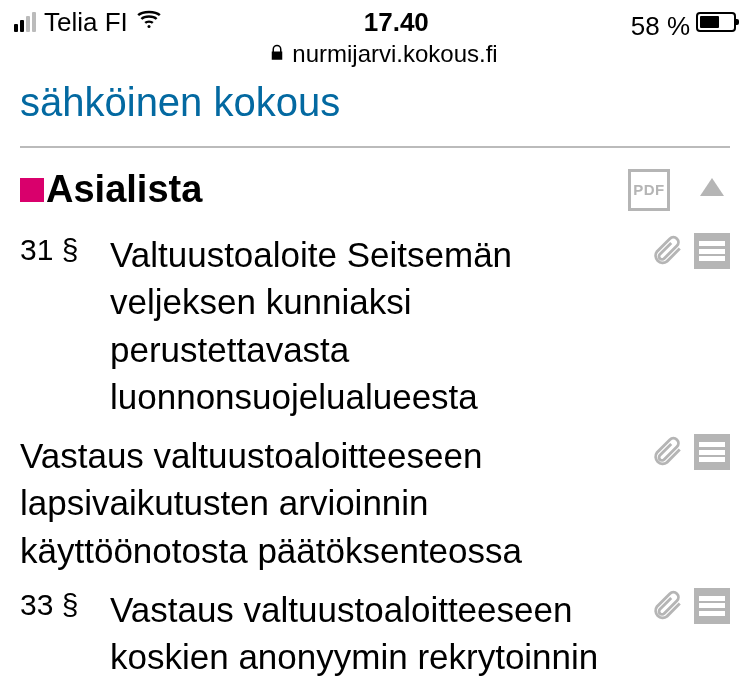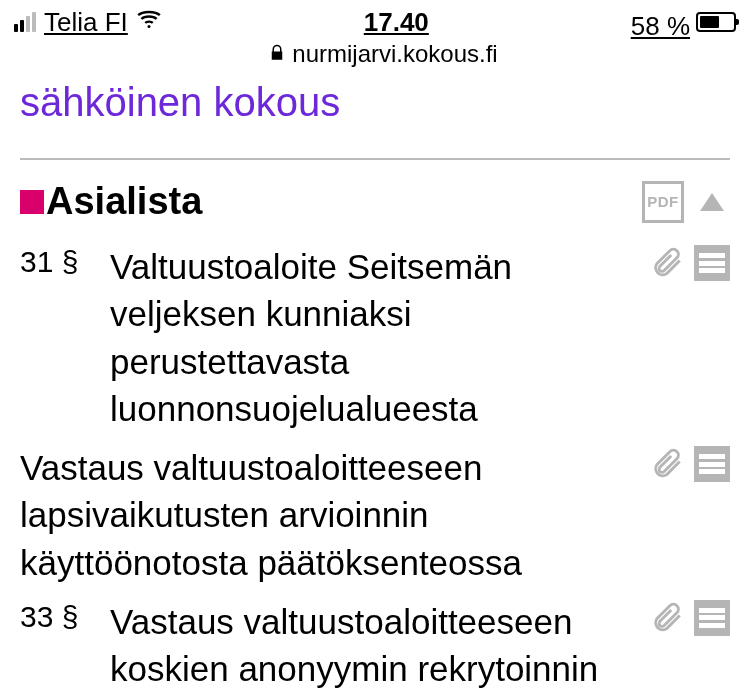--- a/index.html
+++ b/index.html
@@ -1,46 +1,46 @@
 <!DOCTYPE html>
 <html><head>
 <meta charset="utf-8">
 <style>
   * { box-sizing: border-box; margin: 0; padding: 0; }
   html, body { width: 750px; height: 689px; font-family: -apple-system, Helvetica, Arial, sans-serif; background: #fff; color: #000; }
   
-  .status-bar { display: flex; align-items: center; justify-content: space-between; padding: 6px 14px 0 14px; height: 38px; font-size: 26px; text-decoration: underline; }
+  .status-bar { display: flex; align-items: center; justify-content: space-between; padding: 6px 14px 0 14px; height: 38px; font-size: 26px; }
   .status-left { display: flex; align-items: center; gap: 8px; }
   .status-right { display: flex; align-items: center; gap: 6px; }
   .signal-bars { display: flex; align-items: flex-end; gap: 2px; height: 20px; }
   .signal-bars span { width: 4px; background: #000; border-radius: 1px; }
   .signal-bars .b1 { height: 8px; }
   .signal-bars .b2 { height: 12px; }
   .signal-bars .b3 { height: 16px; background: #bbb; }
   .signal-bars .b4 { height: 20px; background: #bbb; }
   .carrier { font-size: 26px; }
   .wifi-icon svg { width: 26px; height: 26px; }
   .clock { font-weight: 600; font-size: 26px; }
   .battery-pct { font-size: 26px; margin-top: 8px; }
   .battery-icon { width: 40px; height: 20px; border: 2px solid #000; border-radius: 4px; position: relative; display: inline-block; }
   .battery-icon::after { content: ""; position: absolute; right: -5px; top: 5px; width: 3px; height: 6px; background: #000; border-radius: 0 2px 2px 0; }
   .battery-fill { position: absolute; left: 2px; top: 2px; bottom: 2px; background: #000; border-radius: 1px; }
   
   .url-bar { text-align: center; font-size: 24px; padding: 2px 0 10px 16px; color: #000; }
   .lock-icon { display: inline-block; margin-right: 6px; }
   
   .content { padding: 0 20px; }
-  .page-title-partial { font-size: 40px; color: #6d28d9; font-weight: 400; line-height: 1.2; padding-bottom: 32px; }
+  .page-title-partial { font-size: 40px; color: #0369a1; font-weight: 400; line-height: 1.2; padding-bottom: 20px; }
   hr.divider { border: none; border-top: 2px solid #bbb; margin: 0; }
   
   .section-header { display: flex; align-items: center; justify-content: space-between; padding: 20px 0 14px 0; }
   .section-header-left { display: flex; align-items: center; gap: 2px; }
   .square-bullet { width: 24px; height: 24px; background: #d9006c; }
   .section-title { font-size: 38px; font-weight: 700; }
-  .section-header-right { display: flex; align-items: center; gap: 10px; }
+  .section-header-right { display: flex; align-items: flex-start; gap: 24px; }
   .pdf-badge { width: 42px; height: 42px; border: 3px solid #b5b5b5; color: #b5b5b5; font-size: 15px; font-weight: 700; display: flex; align-items: center; justify-content: center; letter-spacing: 0.5px; }
   .collapse-triangle svg { width: 36px; height: 36px; display: block; }
   
   .agenda-list { padding: 0 0 10px 0; }
   .agenda-item { display: flex; align-items: flex-start; padding: 6px 0; gap: 22px; }
   .agenda-num { font-size: 30px; min-width: 68px; padding-top: 2px; white-space: nowrap; }
   .agenda-title { font-size: 35px; flex: 1; line-height: 1.35; padding-right: 8px; }
   .agenda-icons { display: flex; align-items: flex-start; gap: 10px; padding-top: 2px; }
   .clip-icon svg { width: 34px; height: 34px; display: block; }
   .list-icon { width: 36px; height: 36px; background: #b5b5b5; display: flex; flex-direction: column; justify-content: space-evenly; padding: 5px 5px; }

